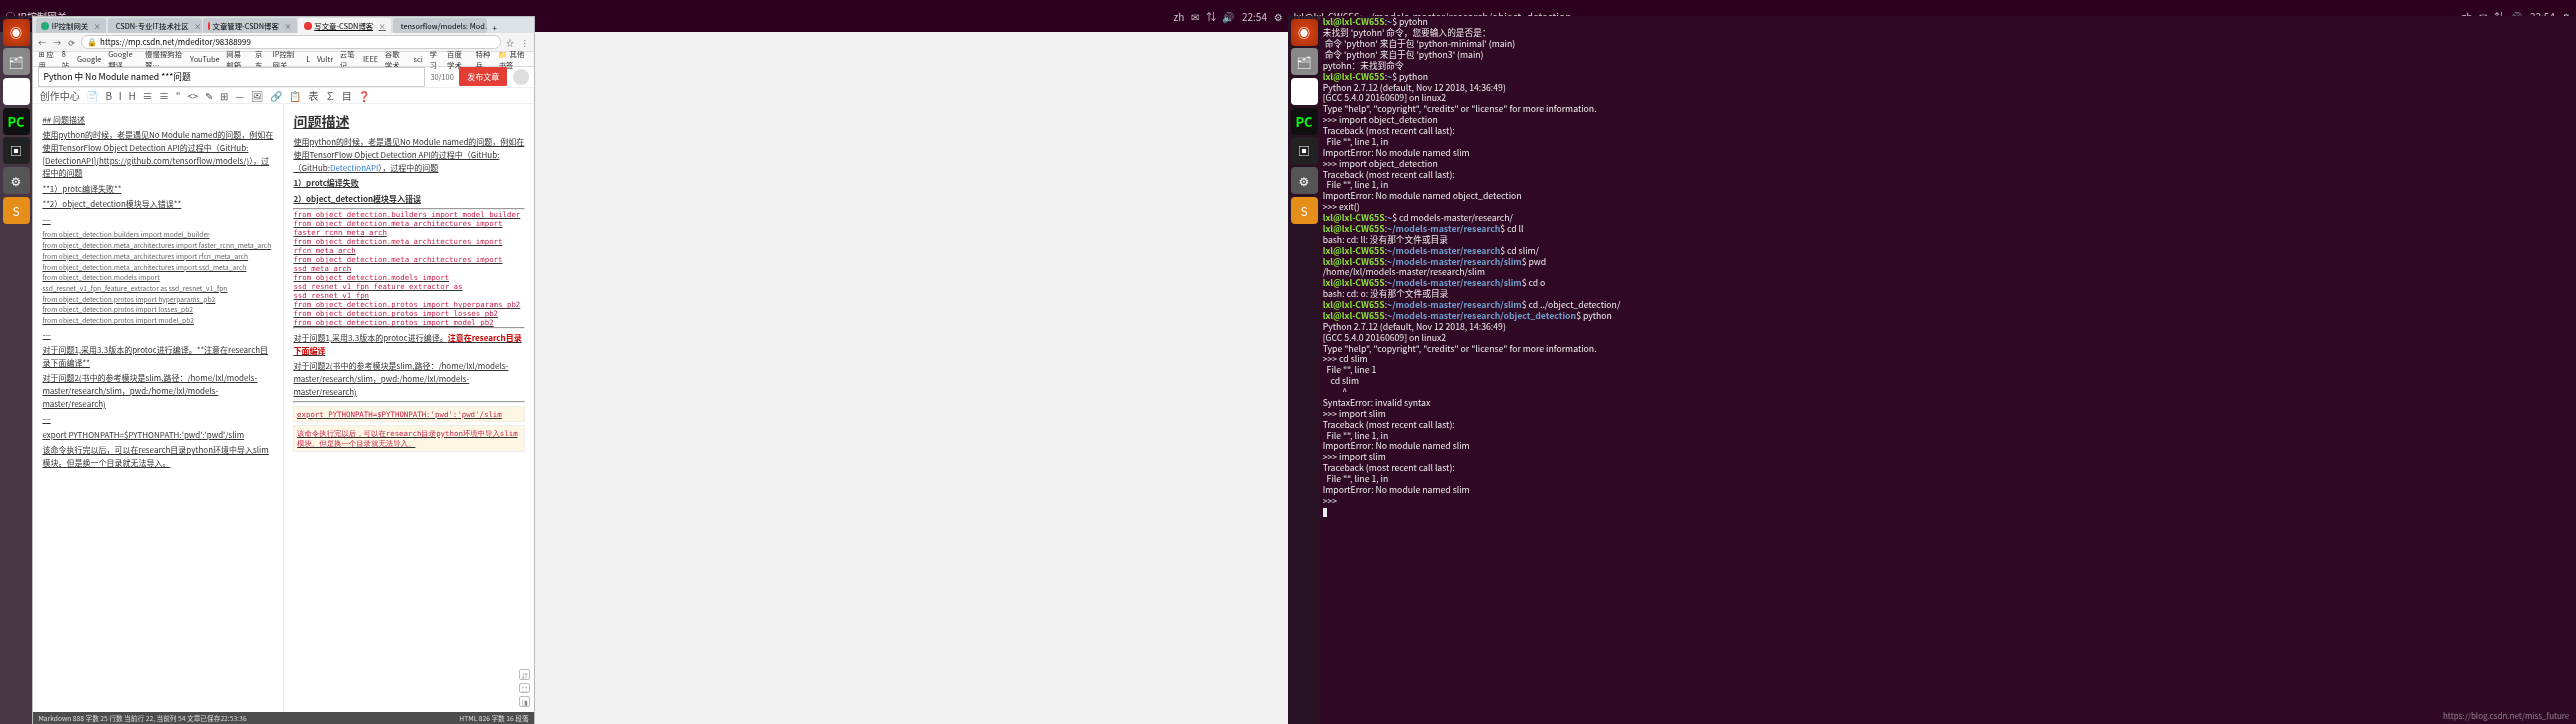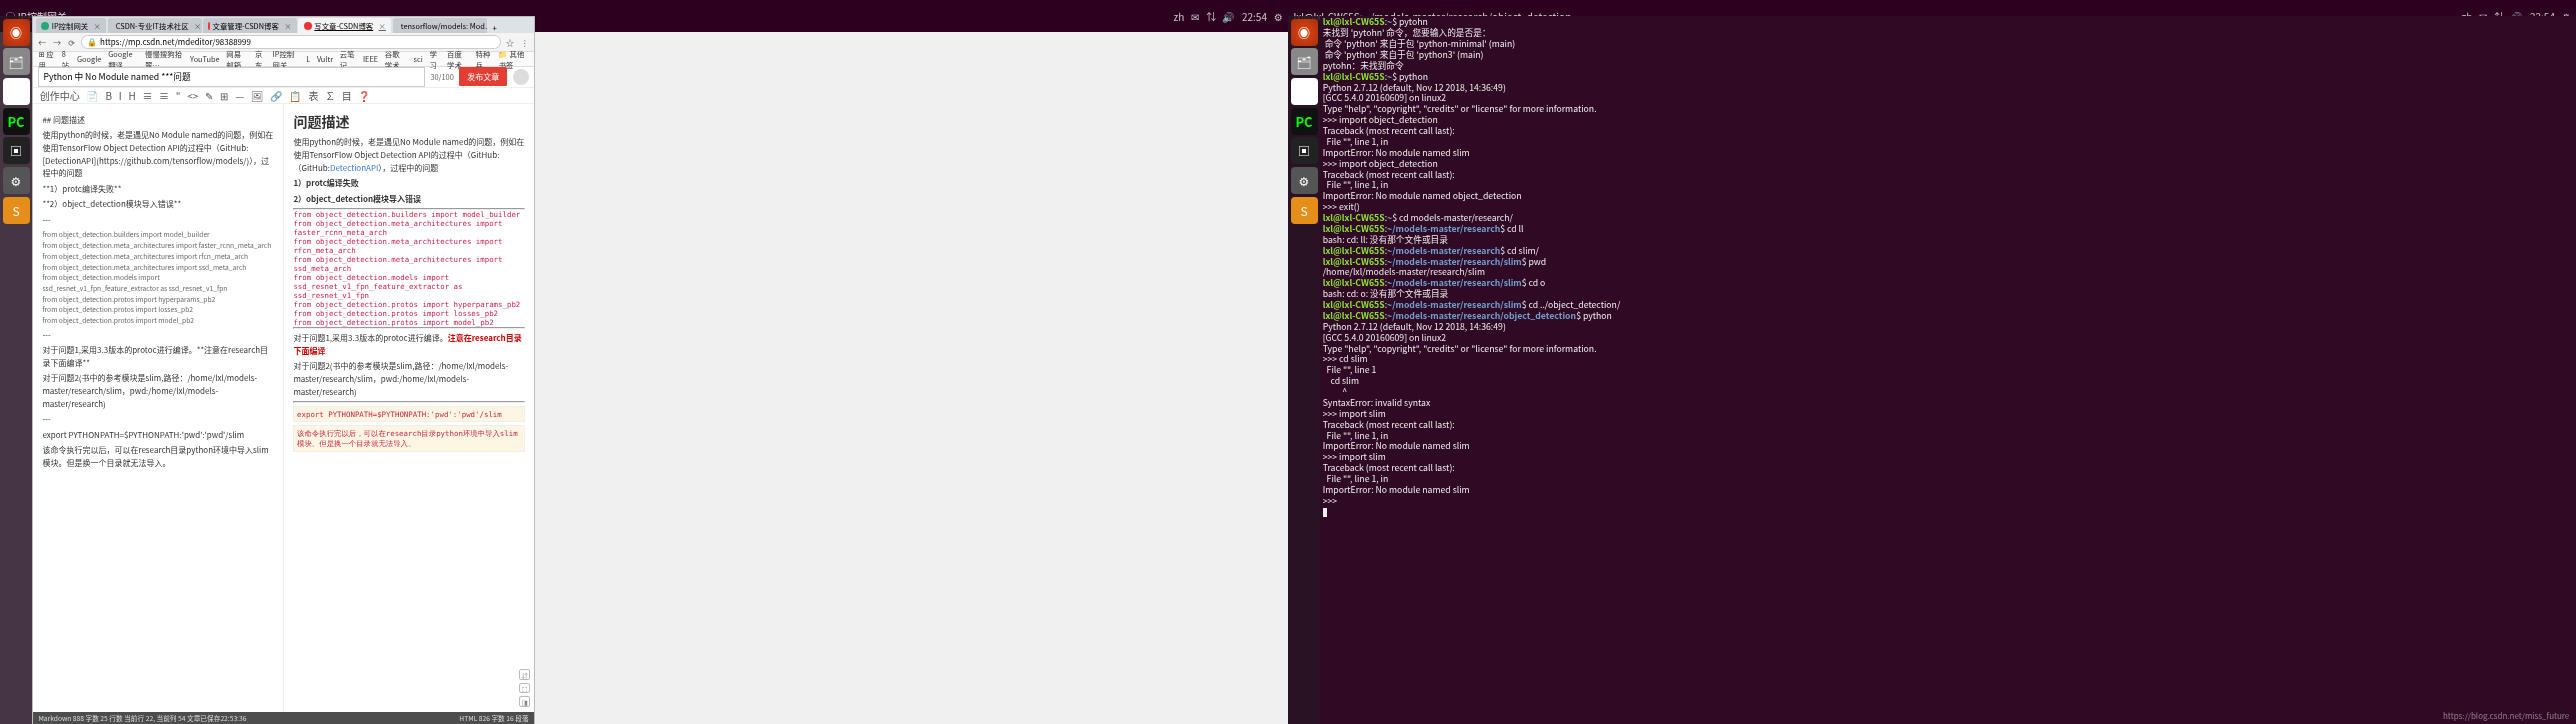--- a/index.html
+++ b/index.html
@@ -36,21 +36,21 @@
 .bm { display: flex; align-items: center; gap: 2px; color: #333; cursor: pointer; }
 .editor-area { flex: 1; display: flex; flex-direction: column; }
 .title-row { height: 20px; display: flex; align-items: center; padding: 2.7px 5.4px; gap: 5.4px; }
 .title-input { flex: 1; border: 0.7px solid #ccc; padding: 2.7px 4px; font-size: 8.7px; }
 .count { font-size: 7.4px; color: #666; }
 .publish { background: #e33e33; color: #fff; padding: 4px 8px; border-radius: 1.3px; font-size: 8px; cursor: pointer; }
 .avatar { width: 16px; height: 16px; border-radius: 50%; background: #ddd; }
 .toolbar { height: 17.4px; border-top: 0.7px solid #eee; border-bottom: 0.7px solid #eee; display: flex; align-items: center; gap: 6.7px; padding: 0 6.7px; font-size: 10px; color: #555; }
 .toolbar span { cursor: pointer; }
 .panes { flex: 1; display: flex; overflow: hidden; }
-.pane { flex: 1; padding: 6.7px 9.4px; font-size: 8px; color: #333; overflow: auto; }
+.pane { flex: 1; padding: 6.7px 9.4px; font-size: 8px; color: #333; overflow: auto; text-decoration: underline; }
 .pane.left-pane { border-right: 0.7px solid #eee; font-family: Consolas, monospace; }
 .pane.right-pane .code-line { color: #c7254e; font-family: Consolas, monospace; font-size: 7.4px; }
 .pane.right-pane .cmd { display: block; background: #fdf6e3; border: 0.7px solid #eee; padding: 2.7px; font-family: monospace; color: #c7254e; font-size: 7.4px; margin: 2.7px 0; }
 .pane h2 { font-size: 14px; margin-bottom: 5.4px; }
 .pane p { margin: 2.7px 0; line-height: 1.6; }
 .pane a { color: #2f7bd8; }
 .pane .src-line { font-size: 6.7px; color: #666; line-height: 1.6; }
 .pane .bold-red { color: #c00; font-weight: bold; }
 .status-bar { height: 12px; background: #4d4d4d; color: #ddd; font-size: 6.7px; display: flex; align-items: center; padding: 0 5.4px; }
 .status-bar .sr { margin-left: auto; }

